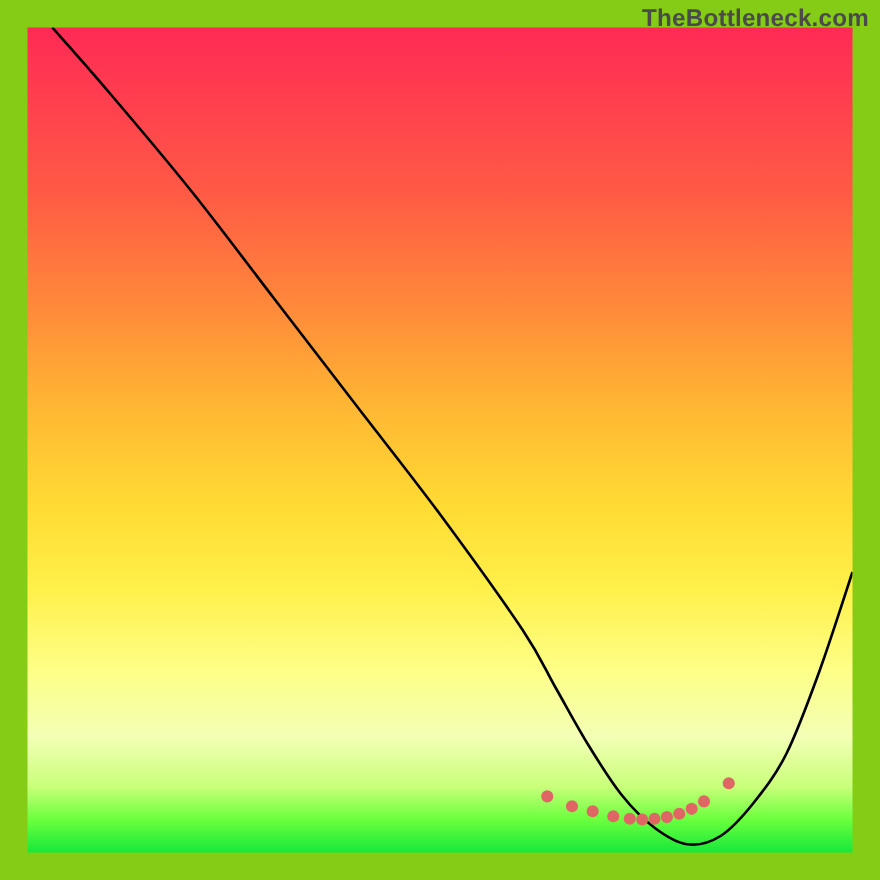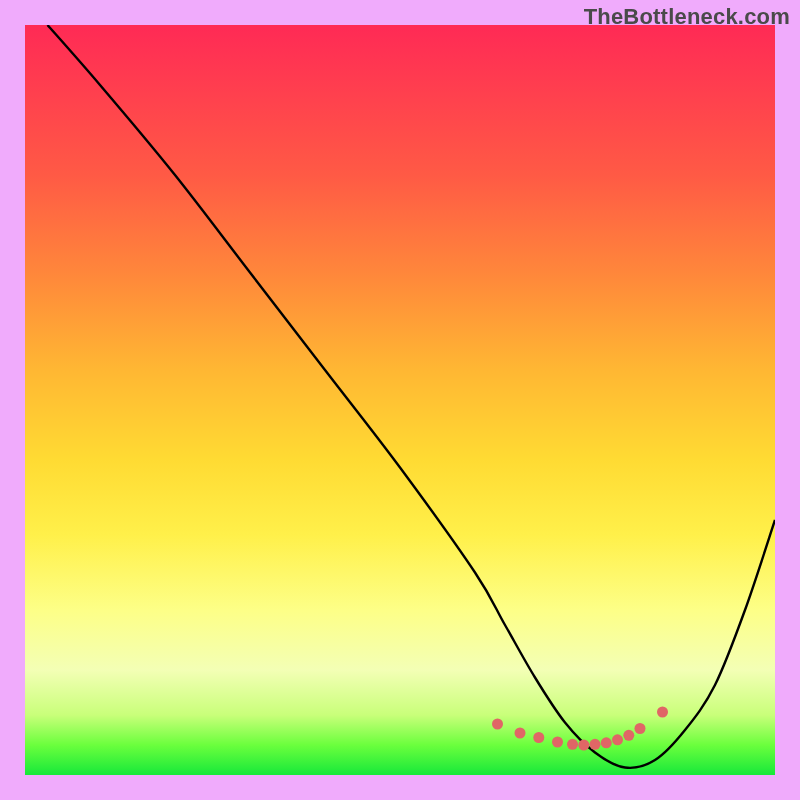--- a/index.html
+++ b/index.html
@@ -8,21 +8,21 @@
     width: 800px;
     height: 800px;
     background: #000;
     overflow: hidden;
     font-family: Arial, Helvetica, sans-serif;
   }
   .frame {
     position: relative;
     width: 800px;
     height: 800px;
-    background: #f0abfc;
+    background: #84cc16;
   }
   .plot-area {
     position: absolute;
     left: 25px;
     top: 25px;
     width: 750px;
     height: 750px;
     
     background: linear-gradient(
       to bottom,

